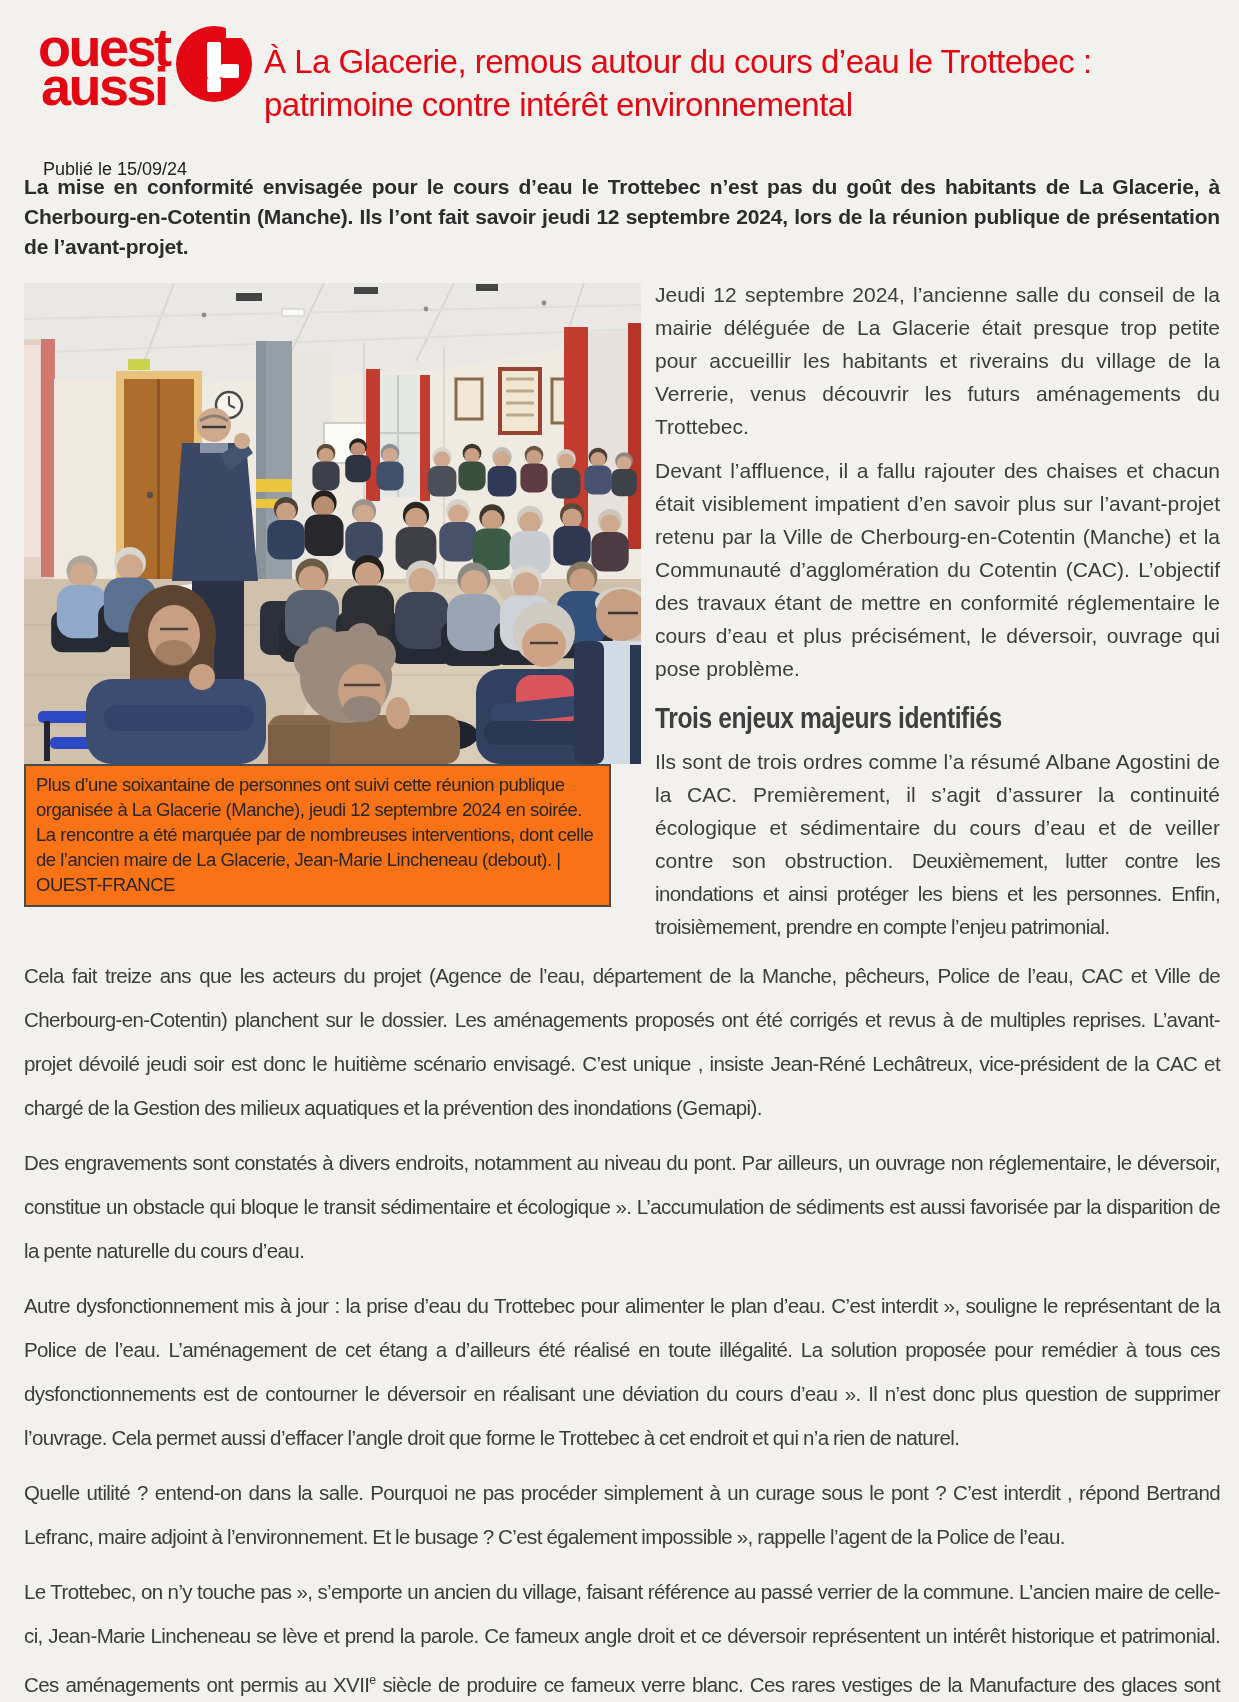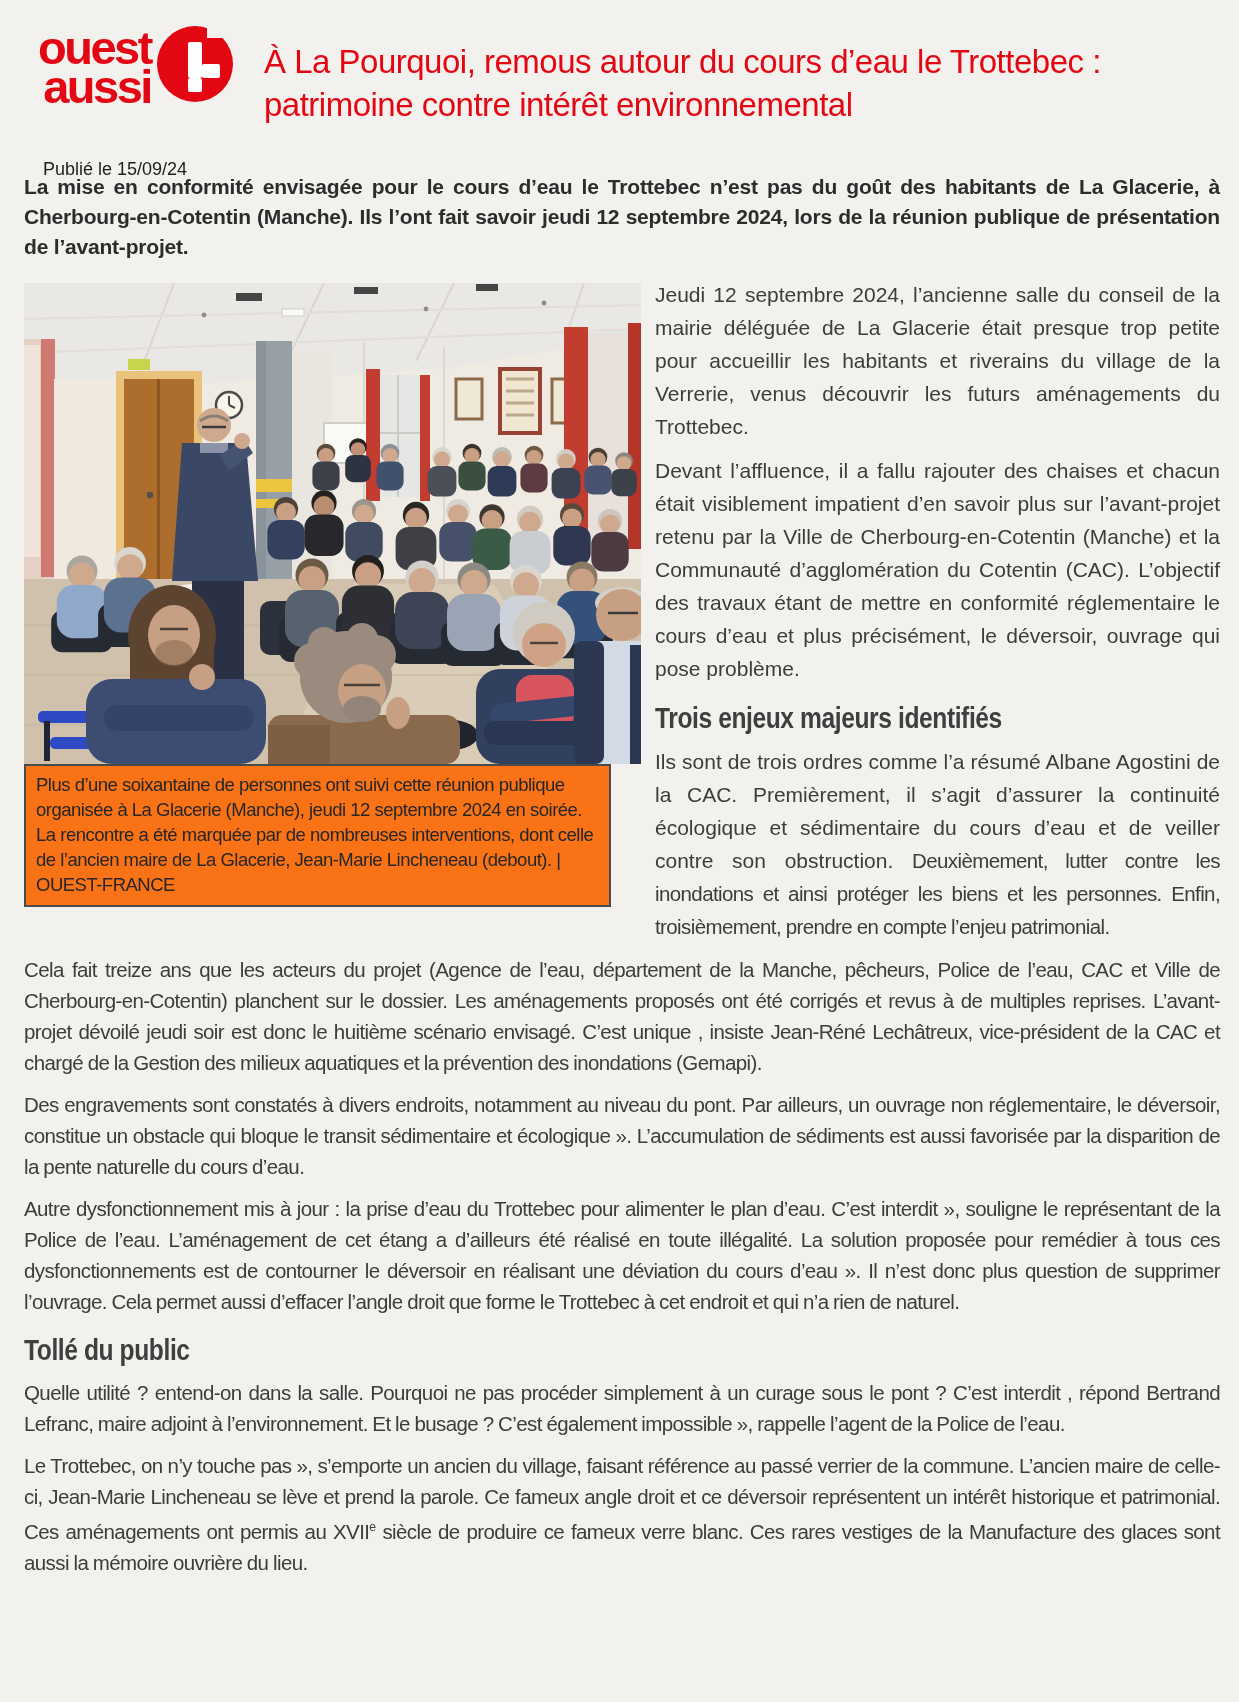--- a/index.html
+++ b/index.html
@@ -8,22 +8,22 @@
     background:#f2f1ed;
     font-family:"Liberation Sans","DejaVu Sans",sans-serif;
     color:#3c3c3c;
   }
   .page{position:relative;width:1239px;height:1702px;overflow:hidden;}
 
   
   .header{position:absolute;top:0;left:0;right:0;height:168px;}
   .logo{position:absolute;left:38px;top:26px;display:flex;align-items:center;}
   .logo-text{
-    text-align:right;color:#e30613;font-weight:700;
-    font-size:47px;line-height:39px;letter-spacing:-2.5px;
+    text-align:center;color:#e30613;font-weight:700;
+    font-size:54px;line-height:39px;letter-spacing:-2.5px;
   }
   .logo-mark{margin-left:4px;margin-top:-2px;}
   .headline{
     position:absolute;left:264px;top:40px;width:860px;
     color:#e30613;font-size:33px;line-height:43px;letter-spacing:-0.5px;
     font-weight:400;
   }
   .published{position:absolute;left:43px;top:127px;font-size:18px;color:#1e1e1e;margin-top:32px;}
 
   
@@ -31,21 +31,21 @@
   .intro{
     font-weight:700;color:#2c2c2c;
     font-size:21px;line-height:30px;letter-spacing:-0.2px;
     text-align:justify;margin:0 0 16px 0;
   }
   .article{text-align:justify;hyphens:auto;-webkit-hyphens:auto;}
   .article p{font-size:21px;line-height:33px;margin:0 0 11px 0;}
   .article p.narrow, span.narrow{
     font-size:20.5px;line-height:31px;letter-spacing:-0.6px;word-spacing:-0.5px;
   }
-  .article p.narrow{line-height:31px;}
+  .article p.narrow{line-height:44px;}
   h2.section{
     color:#3f3f3f;font-size:30px;line-height:34px;margin:16px 0 10px 0;
     font-weight:700;white-space:nowrap;text-align:left;
   }
   h2.section>span{display:inline-block;transform:scaleX(0.82);transform-origin:0 50%;letter-spacing:-0.5px;}
 
   
   figure.photo-fig{float:left;width:617px;margin:5px 14px 5px 0;padding:0;}
   .photo{display:block;width:617px;height:481px;background:#d8d2c6;}
   figcaption{
@@ -71,21 +71,21 @@
       <div class="logo-mark">
         <svg width="80" height="80" viewBox="0 0 80 80">
           <circle cx="40" cy="40" r="38" fill="#e30613"></circle>
           <rect x="52" y="0" width="17" height="14" fill="#f2f1ed"></rect>
           <rect x="33" y="18" width="14" height="36" rx="2" fill="#ffffff"></rect>
           <rect x="47" y="40" width="18" height="14" rx="2" fill="#ffffff"></rect>
           <rect x="33" y="54" width="14" height="14" rx="2" fill="#ffffff"></rect>
         </svg>
       </div>
     </div>
-    <div class="headline">À La Pourquoi, remous autour du cours d’eau le Trottebec : patrimoine contre intérêt environnemental</div>
+    <div class="headline">À La Glacerie, remous autour du cours d’eau le Trottebec : patrimoine contre intérêt environnemental</div>
     <div class="published">Publié le 15/09/24</div>
   </div>
 
   <div class="content">
 
     <p class="intro">La mise en conformité envisagée pour le cours d’eau le Trottebec n’est pas du goût des habitants de La Glacerie, à Cherbourg-en-Cotentin (Manche). Ils l’ont fait savoir jeudi 12 septembre 2024, lors de la réunion publique de présentation de l’avant-projet.</p>
 
     <div class="article">
 
       <figure class="photo-fig">
@@ -374,20 +374,19 @@
       <h2 class="section"><span>Trois enjeux majeurs identifiés</span></h2>
 
       <p><span>Ils sont de trois ordres comme l’a résumé Albane Agostini de la CAC.  Premièrement, il s’agit d’assurer la continuité écologique et sédimentaire du cours d’eau et de veiller contre son obstruction. </span><span class="narrow">Deuxièmement, lutter contre les inondations et ainsi protéger les biens et les personnes. Enfin, troisièmement, prendre en compte l’enjeu patrimonial.</span></p>
 
       <p class="narrow">Cela fait treize ans que les acteurs du projet (Agence de l’eau, département de la Manche, pêcheurs, Police de l’eau, CAC et Ville de Cherbourg-en-Cotentin) planchent sur le dossier. Les aménagements proposés ont été corrigés et revus à de multiples reprises. L’avant-projet dévoilé jeudi soir est donc le huitième scénario envisagé.  C’est unique , insiste Jean-Réné Lechâtreux, vice-président de la CAC et chargé de la Gestion des milieux aquatiques et la prévention des inondations (Gemapi).</p>
 
 
       <p class="narrow">Des engravements sont constatés à divers endroits, notamment au niveau du pont.  Par ailleurs,  un ouvrage non réglementaire, le déversoir, constitue un obstacle qui bloque le transit sédimentaire et écologique ». L’accumulation de sédiments est aussi favorisée par la disparition de la pente naturelle du cours d’eau.</p>
       <p class="narrow">Autre dysfonctionnement mis à jour : la prise d’eau du Trottebec pour alimenter le plan d’eau.  C’est interdit », souligne le représentant de la Police de l’eau.  L’aménagement de cet étang a d’ailleurs été réalisé en toute illégalité.  La solution proposée pour remédier à tous ces dysfonctionnements est  de contourner le déversoir en réalisant une déviation du cours d’eau ». Il n’est donc plus question de supprimer l’ouvrage. Cela permet aussi d’effacer l’angle droit que forme le Trottebec à cet endroit et qui n’a rien de naturel.</p>
 
-      <h2 class="section"><span>Tollé du public</span></h2>
 
       <p class="narrow">Quelle utilité ?  entend-on dans la salle.  Pourquoi ne pas procéder simplement à un curage sous le pont ?   C’est interdit , répond Bertrand Lefranc, maire adjoint à l’environnement.   Et le busage ?    C’est également impossible », rappelle l’agent de la Police de l’eau.</p>
       <p class="narrow"><span>Le Trottebec, on n’y touche pas », s’emporte un ancien du village, faisant référence au passé verrier de la commune. L’ancien maire de celle-ci, Jean-Marie Lincheneau se lève et prend la parole.  Ce fameux angle droit et ce déversoir représentent un intérêt historique et patrimonial. Ces aménagements ont permis au XVII</span><sup>e</sup><span> siècle de produire ce fameux verre blanc. Ces rares vestiges de la Manufacture des glaces sont aussi la mémoire ouvrière du lieu.</span></p>
 
     </div>
   </div>
 </div>
 
 </body></html>

